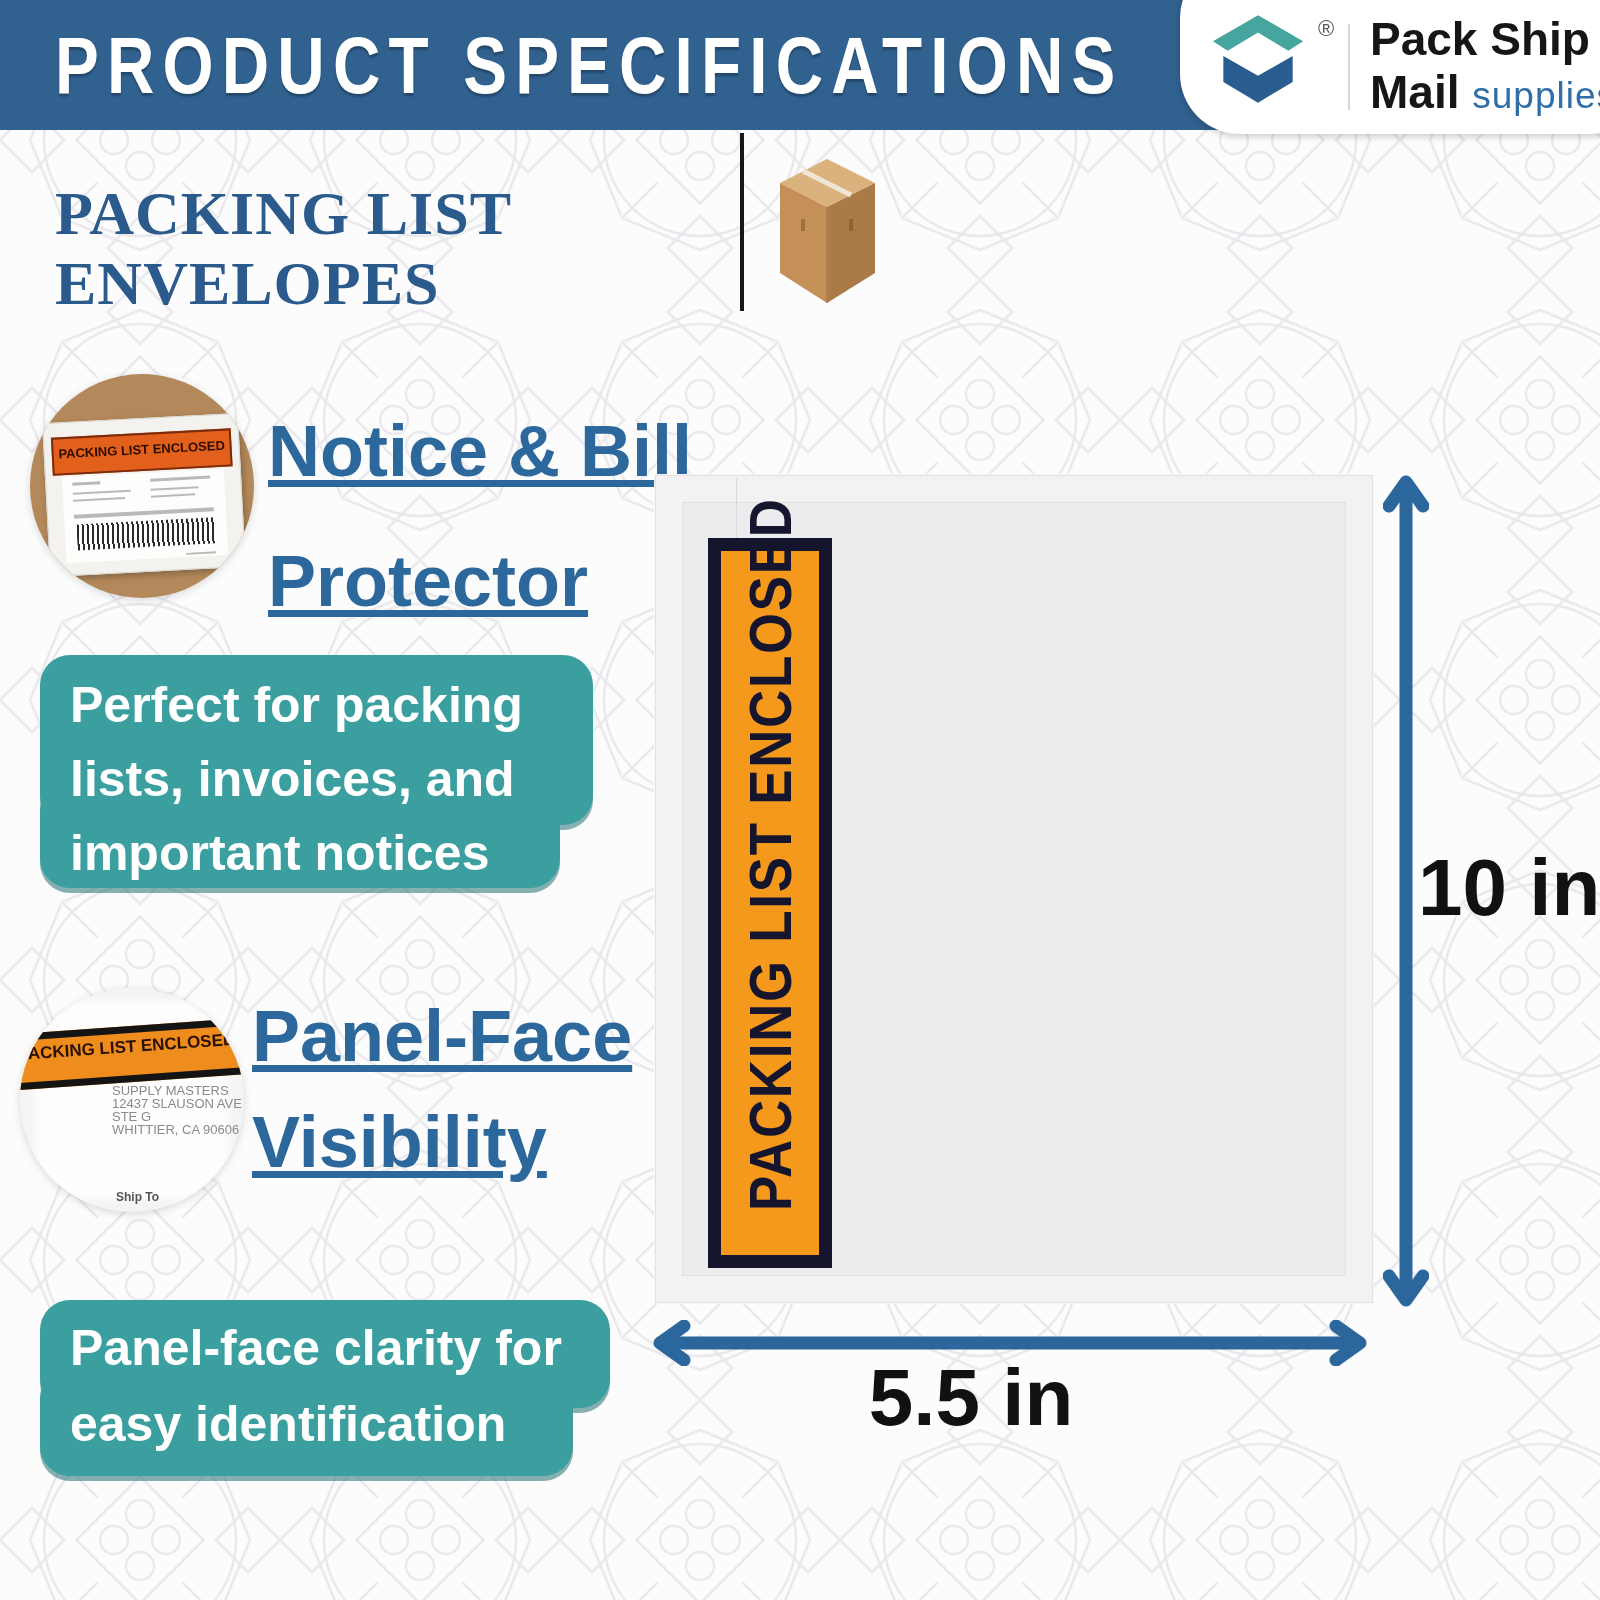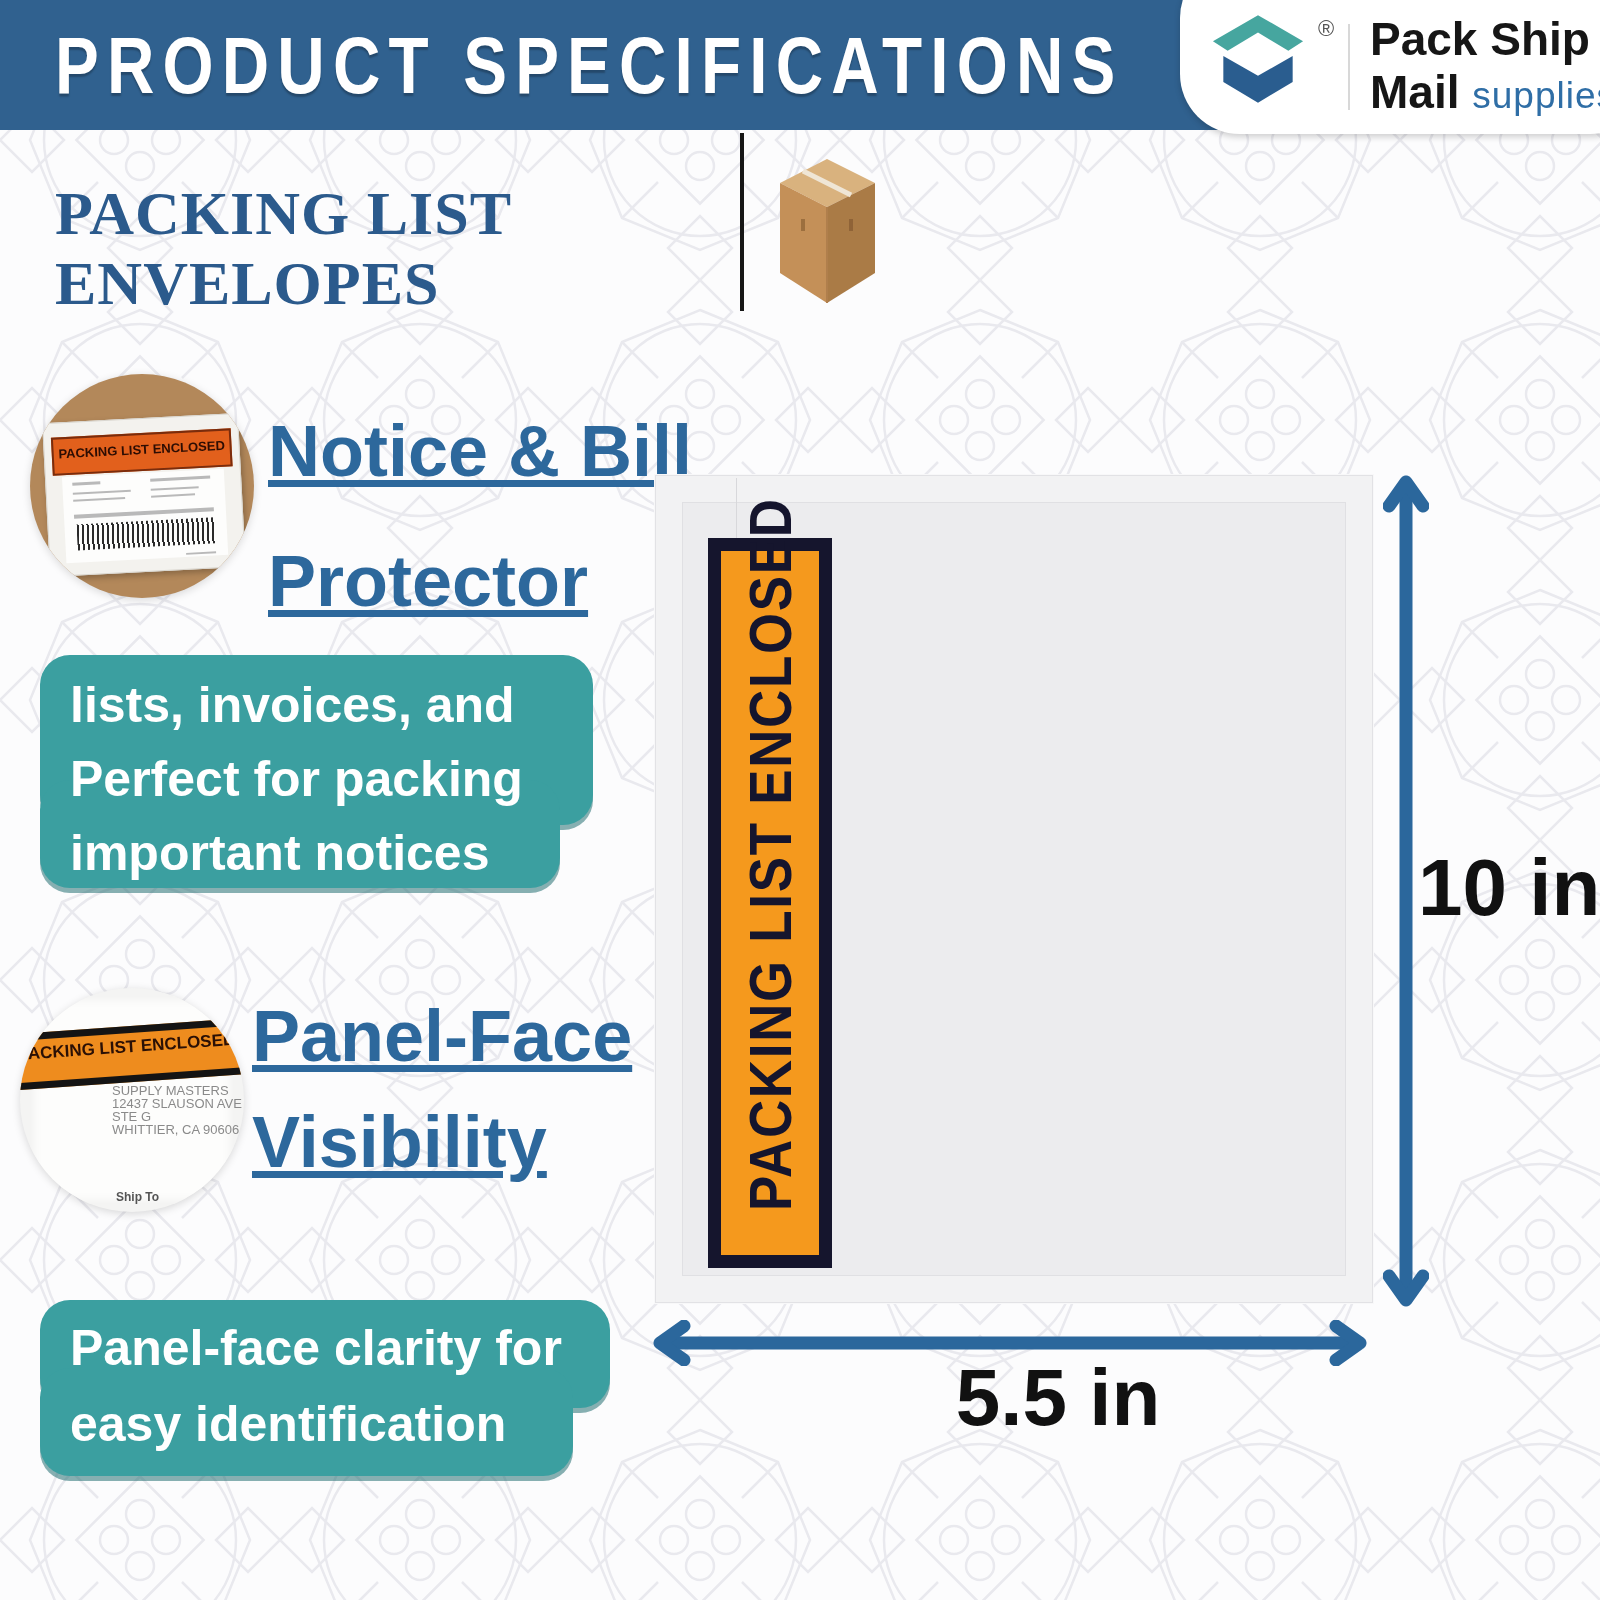--- a/index.html
+++ b/index.html
@@ -103,21 +103,21 @@
     background:#f5991d;border:13px solid #15152d;box-sizing:border-box;
   }
   .env-banner-text{
     position:absolute;left:50%;top:50%;width:700px;
     transform:translate(-50%,-50%) rotate(-90deg) scaleX(.88);
     text-align:center;white-space:nowrap;color:#15152d;
     font-weight:bold;font-size:60px;letter-spacing:2px;
   }
   .dim-arrow{position:absolute;z-index:1;}
   .dim-label{position:absolute;z-index:1;color:#111;font-weight:bold;font-size:80px;white-space:nowrap;}
-  .dim-h-label{left:938px;top:1352px;width:240px;text-align:center;}
+  .dim-h-label{left:851px;top:1352px;width:240px;text-align:center;}
   .dim-v-label{left:1418px;top:842px;}
 
   
   .footer-banner{
     left:30px;top:1450px;width:1540px;height:90px;background:#3b9fa0;border-radius:16px;
     box-shadow:0 6px 0 rgba(36,112,114,.6);border-top:3px solid rgba(255,255,255,.35);
     box-sizing:border-box;cursor:pointer;
   }
   .footer-text{
     position:absolute;left:0;top:0;width:100%;height:100%;line-height:86px;text-align:center;
@@ -207,22 +207,22 @@
 
   <div class="layer feature-heading fh-1">
     <span class="fh-l1">Notice &amp; Bill</span>
     <span class="fh-l2">Protector</span>
   </div>
 
   <div class="bubble bubble-1">
     <div class="wide"></div>
     <div class="narrow"></div>
     <div class="bubble-text">
+      <span>Perfect for packing</span>
       <span>lists, invoices, and</span>
-      <span>Perfect for packing</span>
       <span>important notices</span>
     </div>
   </div>
 
   <div class="layer circle circle-2">
     <div class="c2-env"></div>
     <div class="c2-banner">ACKING LIST ENCLOSED</div>
     <div class="c2-address">
       <span>SUPPLY MASTERS</span><br>
       <span>12437 SLAUSON AVE</span><br>

